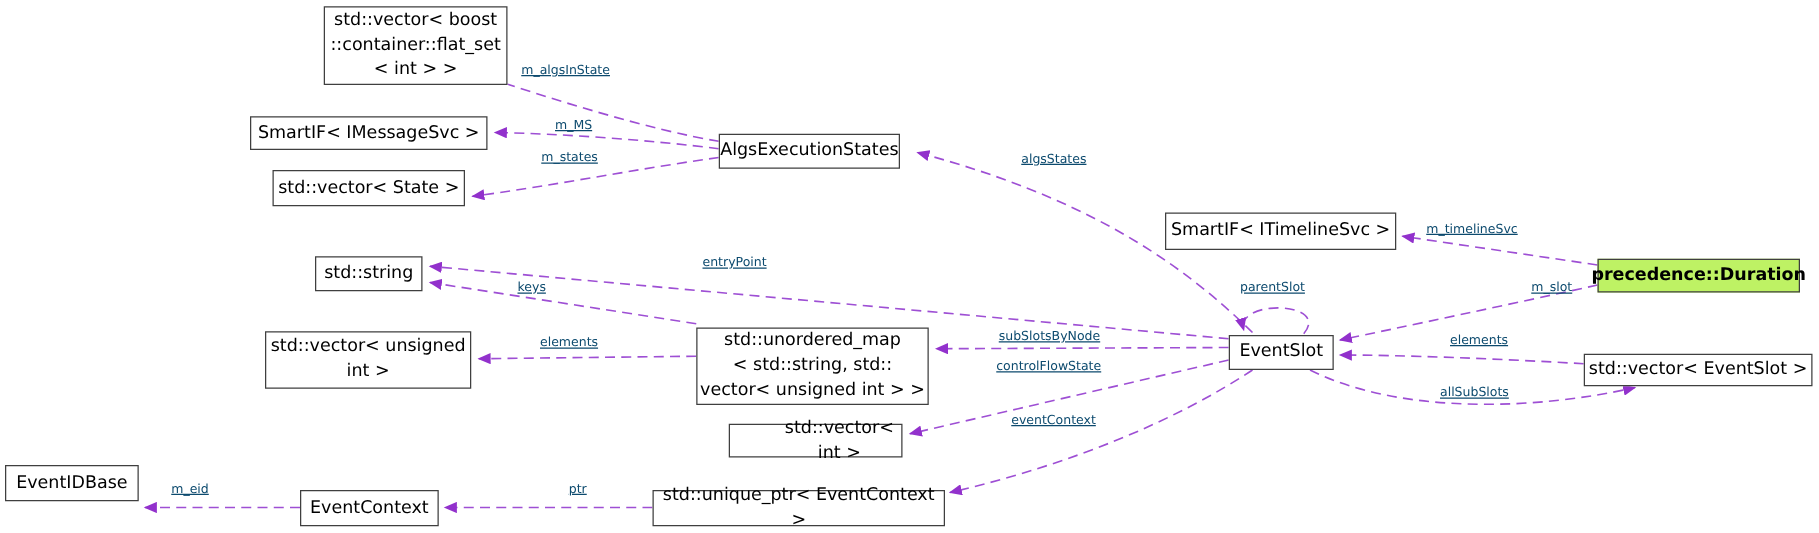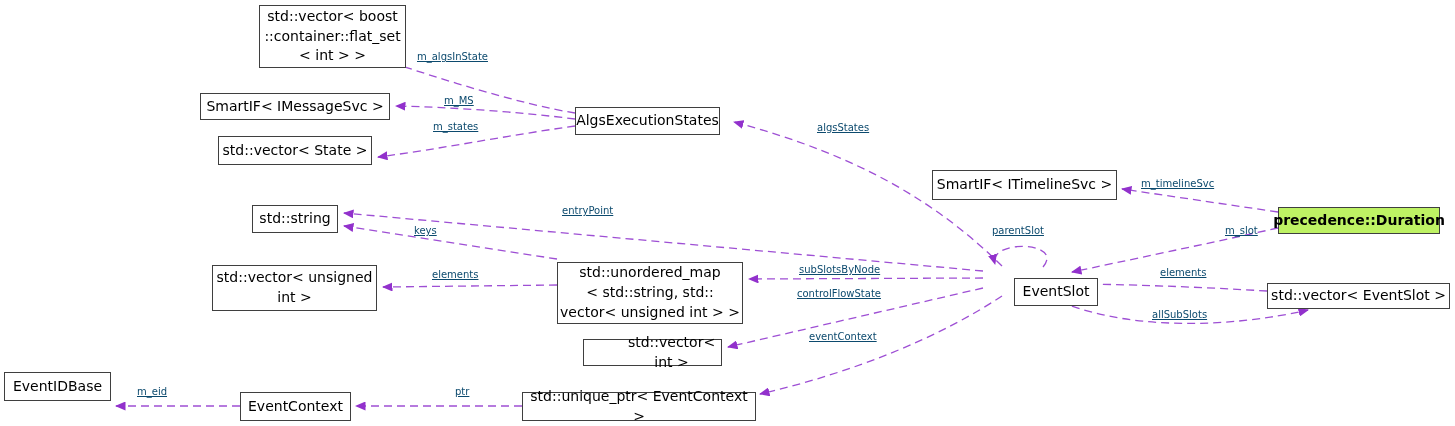--- a/index.html
+++ b/index.html
@@ -61,21 +61,21 @@
 int &gt;</div>
       <div class="node" style="left: 575px; top: 107px; width: 145px; height: 28px;">AlgsExecutionStates</div>
       <div class="node" style="left: 557px; top: 262px; width: 186px; height: 62px;">std::unordered_map
 &lt; std::string, std::
 vector&lt; unsigned int &gt; &gt;</div>
       <div class="node" style="left: 583px; top: 339px; width: 139px; height: 27px; padding-left: 38px;">std::vector&lt; int &gt;</div>
       <div class="node" style="left: 4px; top: 372px; width: 107px; height: 29px;">EventIDBase</div>
       <div class="node" style="left: 240px; top: 392px; width: 111px; height: 29px;">EventContext</div>
       <div class="node" style="left: 522px; top: 392px; width: 234px; height: 29px;">std::unique_ptr&lt; EventContext &gt;</div>
       <div class="node" style="left: 932px; top: 170px; width: 185px; height: 30px;">SmartIF&lt; ITimelineSvc &gt;</div>
-      <div class="node" style="left: 1014px; top: 268px; width: 84px; height: 28px; margin-top: 10px;">EventSlot</div>
+      <div class="node" style="left: 983px; top: 268px; width: 84px; height: 28px;">EventSlot</div>
       <div class="node highlighted" style="left: 1278px; top: 207px; width: 162px; height: 27px;">precedence::Duration</div>
       <div class="node" style="left: 1267px; top: 283px; width: 183px; height: 26px;">std::vector&lt; EventSlot &gt;</div>
     </div>
   <div id="label-layer">
       <div class="edge-label" style="left: 417px; top: 51px;">m_algsInState</div>
       <div class="edge-label" style="left: 444px; top: 95px;">m_MS</div>
       <div class="edge-label" style="left: 433px; top: 121px;">m_states</div>
       <div class="edge-label" style="left: 817px; top: 122px;">algsStates</div>
       <div class="edge-label" style="left: 562px; top: 205px;">entryPoint</div>
       <div class="edge-label" style="left: 414px; top: 225px;">keys</div>

